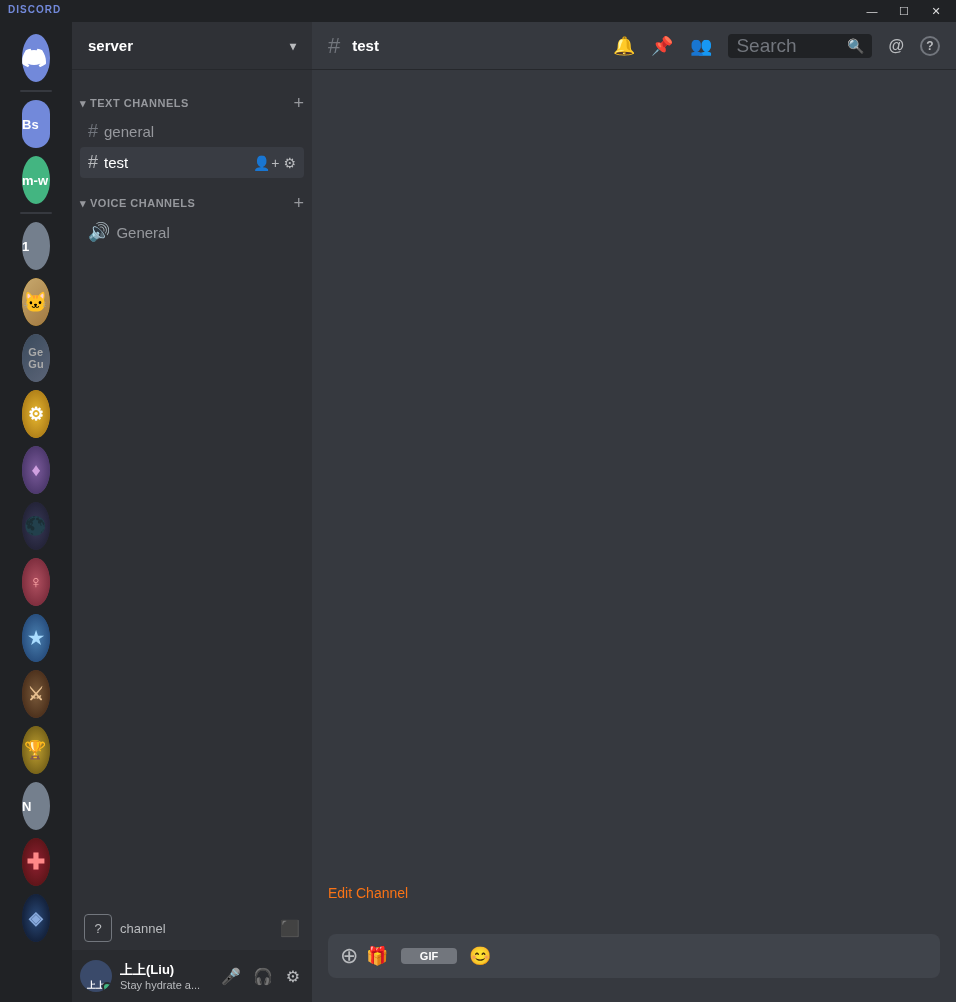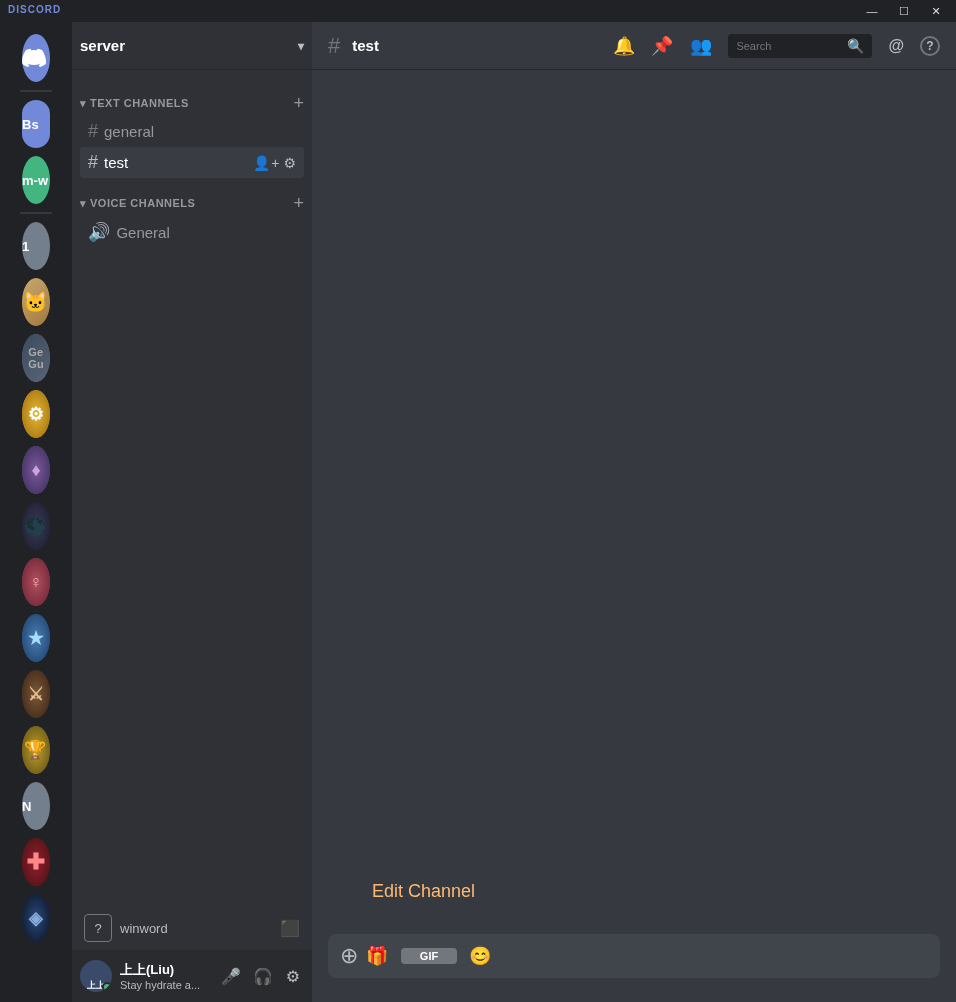--- a/index.html
+++ b/index.html
@@ -69,21 +69,21 @@
     
     .channel-sidebar {
       width: 240px;
       background: #2f3136;
       display: flex;
       flex-direction: column;
       flex-shrink: 0;
     }
     .server-header {
       height: 48px;
-      padding: 0 8px;
+      padding: 0 16px;
       display: flex;
       align-items: center;
       justify-content: space-between;
       border-bottom: 1px solid #26282c;
       cursor: pointer;
       color: #fff;
       font-weight: 600;
       font-size: 15px;
       flex-shrink: 0;
     }
@@ -225,21 +225,21 @@
       padding: 0 8px;
       width: 144px;
       height: 24px;
       gap: 6px;
     }
     .search-input {
       background: transparent;
       border: none;
       outline: none;
       color: #dcddde;
-      font-size: 11px;
+      font-size: 19px;
       width: 100%;
     }
     .search-input::placeholder { color: #72767d; }
 
     
     .messages-area {
       flex: 1;
       overflow-y: auto;
       padding: 16px;
       display: flex;
@@ -252,25 +252,24 @@
       font-weight: 700;
       color: #fff;
       margin-bottom: 8px;
     }
     .welcome-desc {
       font-size: 15px;
       color: #f48c6e;
       margin-bottom: 8px;
     }
     .edit-channel-link {
-      color: #fdba74;
-      font-size: 18px;
+      color: #f97316;
+      font-size: 14px;
       cursor: pointer;
       text-decoration: none;
-      margin-left: 44px;
     }
 
     
     .message-input-area {
       padding: 0 16px 24px 16px;
       flex-shrink: 0;
     }
     .message-input-box {
       background: #40444b;
       border-radius: 8px;
@@ -440,21 +439,21 @@
       <div class="channel-item">
         <span class="channel-icon">🔊</span>
         <span class="channel-name">General</span>
       </div>
     </div>
 
     <div class="winword-area">
       <div class="winword-icon">
         <span>?</span>
       </div>
-      <span class="winword-label">winword</span>
+      <span class="winword-label">channel</span>
       <span class="winword-action">⬛</span>
     </div>
 
     <div class="user-area">
       <div class="user-avatar" style="background:#3a4a6a;font-size:9px;">
         <span>上上</span>
         <div class="status-dot"></div>
       </div>
       <div class="user-info">
         <div class="user-name">上上(Liu)</div>

